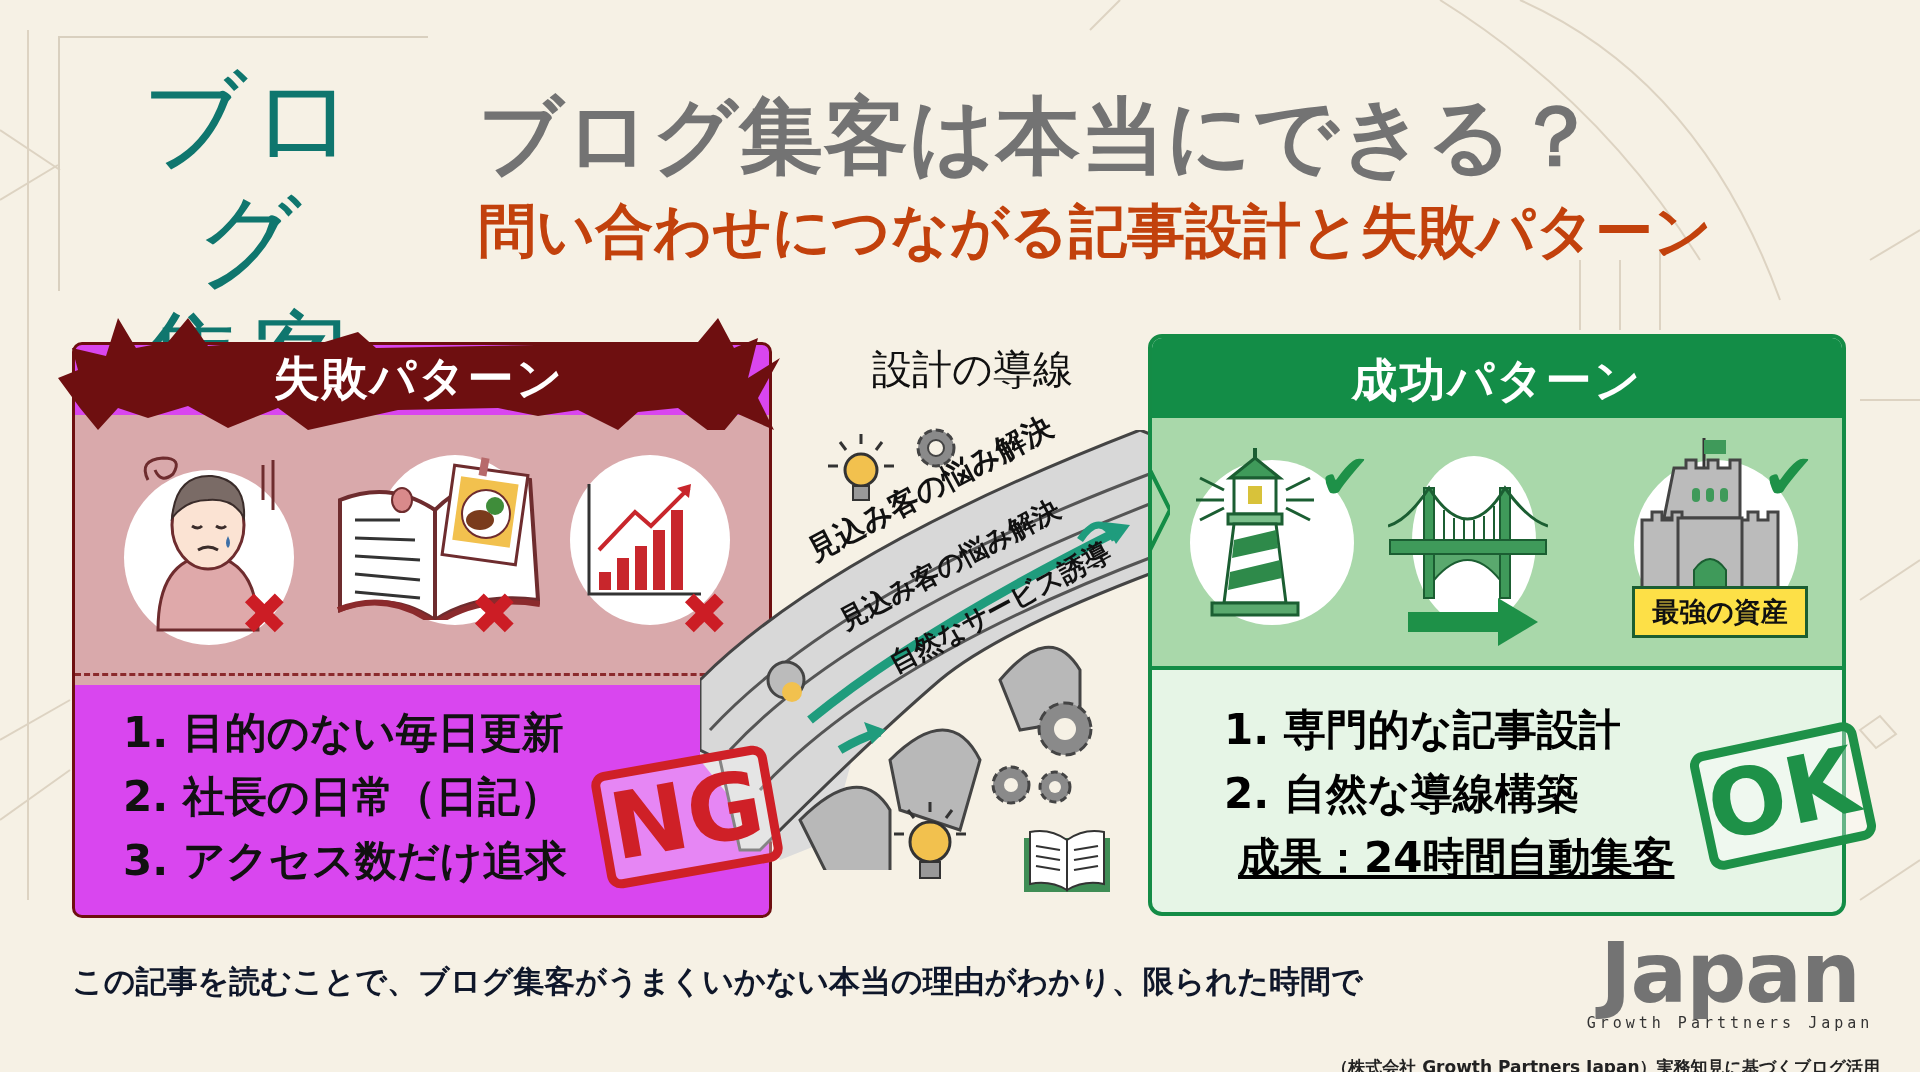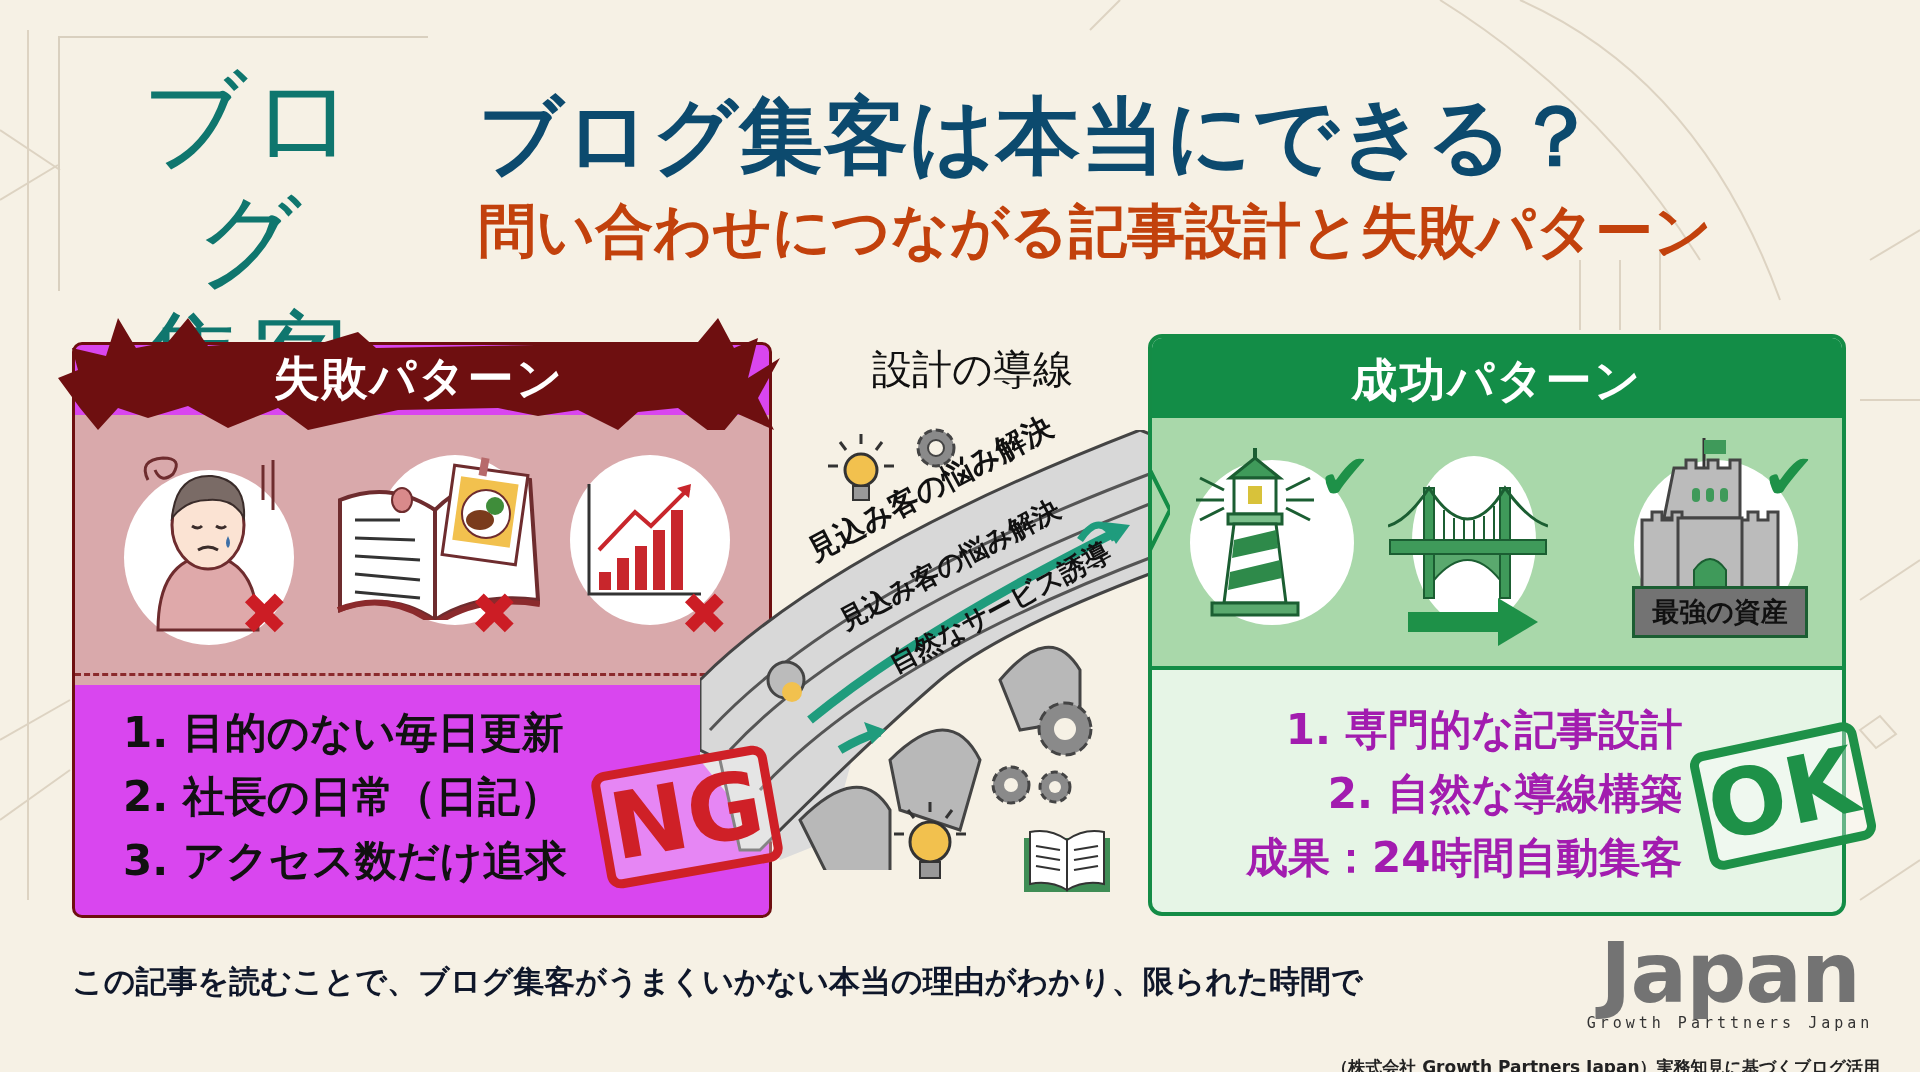--- a/index.html
+++ b/index.html
@@ -19,21 +19,21 @@
   }
   .tag-title {
     position: absolute; left: 90px; top: 60px; width: 320px;
     font-weight: normal; color: #0f766e; text-align: center;
     font-size: 104px; line-height: 120px; letter-spacing: 2px;
   }
 
   .headline {
     position: absolute; left: 478px; top: 86px;
     font-weight: bold; font-size: 84px; line-height: 100px; letter-spacing: 1px;
-    color: #0c4a6e;
+    color: #737373;
   }
   .subheadline {
     position: absolute; left: 478px; top: 195px;
     font-weight: bold; font-size: 58px; line-height: 72px;
     color: #c2410c; letter-spacing: 0px;
   }
 
   
   .fail-panel {
     position: absolute; left: 72px; top: 342px; width: 700px; height: 576px;
@@ -89,23 +89,23 @@
   .ok-header {
     position: absolute; left: 0; top: 0; width: 100%; height: 80px;
     background: #138d47;
   }
   .ok-top {
     position: absolute; left: 0; top: 80px; width: 100%; height: 252px;
     background: #a9d8aa; border-bottom: 4px solid #148c46;
   }
   .ok-list {
     position: absolute; left: 72px; top: 360px;
-    font-weight: bold; font-size: 42px; line-height: 64px; color: #a21caf; text-align: right;
-  }
-  .ok-list .result { margin-left: 22px; }
+    font-weight: bold; font-size: 42px; line-height: 64px; color: #000000;
+  }
+  .ok-list .result { margin-left: 14px; text-decoration: underline; }
 
   .flow-title {
     position: absolute; left: 848px; top: 342px;
     font-weight: normal; font-size: 40px; color: #111; margin-left: 24px;
   }
 
   .road-label {
     position: absolute; font-weight: bold; color: #111; white-space: nowrap;
     transform-origin: left bottom;
   }
@@ -372,21 +372,21 @@
   <path d="M2 82 h10 v-8 h10 v8 h10 v-8 h10 v8 v80 h-40z" fill="#bbb" stroke="#444" stroke-width="3"></path>
   <path d="M98 82 h10 v-8 h10 v8 h10 v-8 h10 v8 v80 h-40z" fill="#bbb" stroke="#444" stroke-width="3"></path>
   <rect x="38" y="80" width="64" height="82" fill="#bbb" stroke="#444" stroke-width="3"></rect>
   <path d="M54 162 v-30 q16 -22 32 0 v30z" fill="#3f9a5a" stroke="#1b5e32" stroke-width="2"></path>
   <g fill="#3f9a5a">
       <rect x="52" y="50" width="8" height="14" rx="4"></rect>
       <rect x="66" y="50" width="8" height="14" rx="4"></rect>
       <rect x="80" y="50" width="8" height="14" rx="4"></rect>
     </g>
 </svg>
-<div style="position:absolute;left:1632px;top:586px;width:176px;height:52px;border:3px solid #1b5e32;background:#737373;font-weight:bold;font-size:27px;line-height:46px;text-align:center;color:#111;">最強の資産</div>
+<div style="position:absolute;left:1632px;top:586px;width:176px;height:52px;border:3px solid #1b5e32;background:#fde047;font-weight:bold;font-size:27px;line-height:46px;text-align:center;color:#111;">最強の資産</div>
 <div style="position:absolute;left:1762px;top:440px;color:#1e9148;font-size:64px;font-weight:bold;">✔</div>
 
 <div class="stamp stamp-ok">OK</div>
 
 <div class="desc">
   <div>この記事を読むことで、ブログ集客がうまくいかない本当の理由がわかり、限られた時間で</div>
 </div>
 
 <div class="logo">
   <div class="logo-word">Japan</div>

